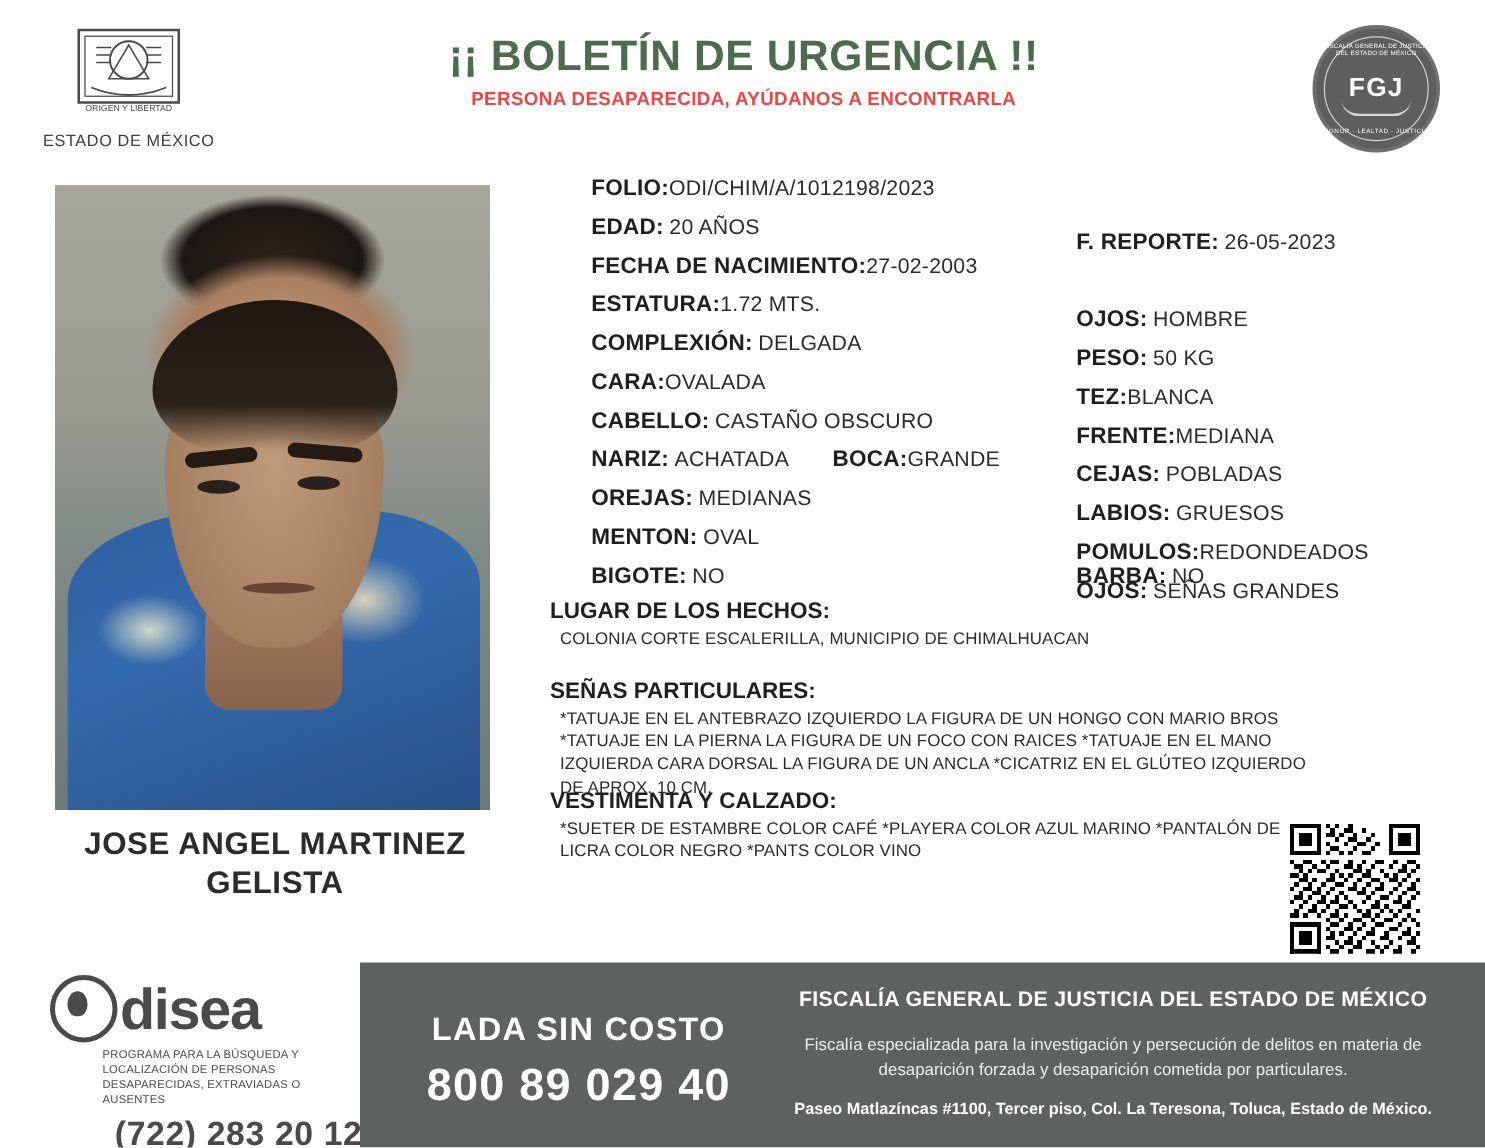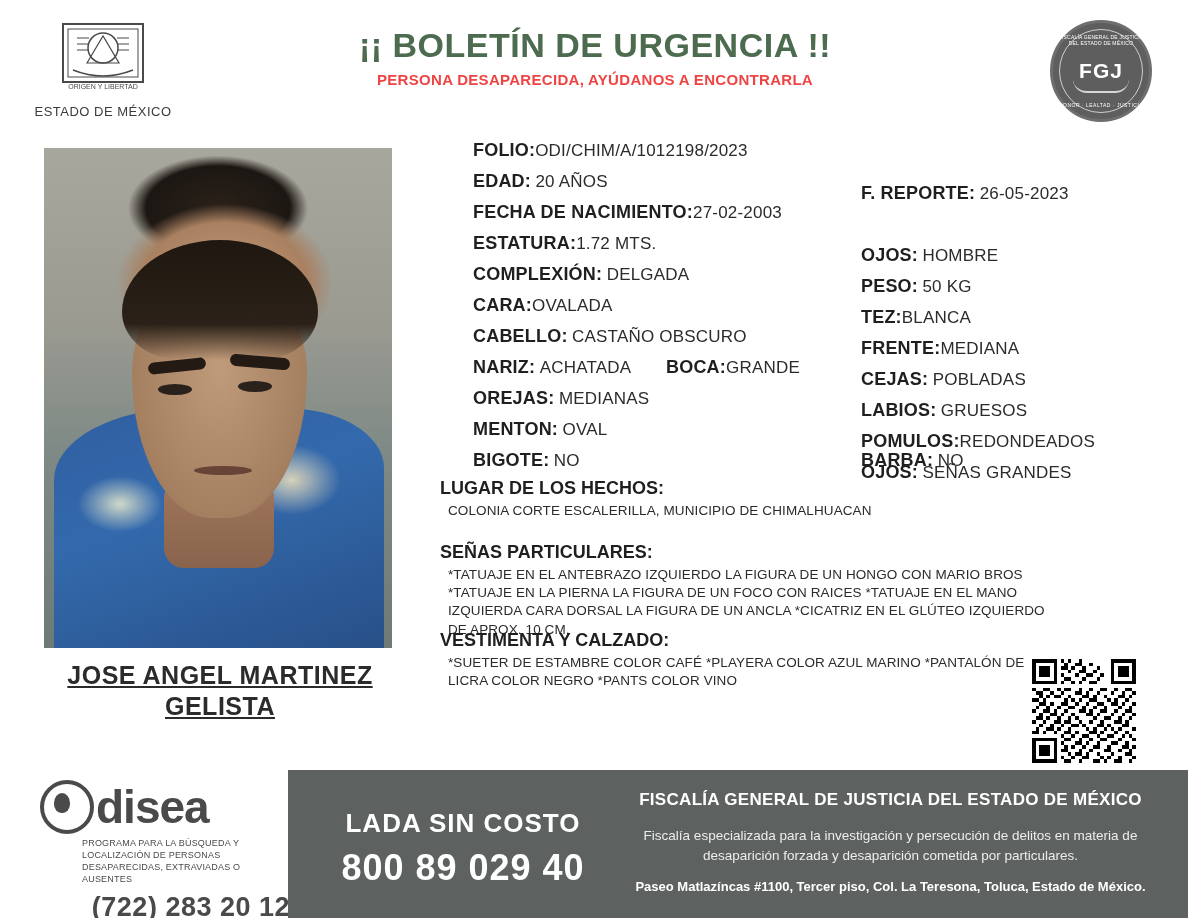--- a/index.html
+++ b/index.html
@@ -193,21 +193,20 @@
   .photo-name {
     position: absolute;
     left: 30px; top: 660px;
     width: 380px;
     text-align: center;
     font-size: 25px;
     font-weight: bold;
     letter-spacing: 0.5px;
     line-height: 1.25;
     color: #2b2b2b;
-    text-decoration: underline;
   }
 
   
   .fields {
     position: absolute;
     left: 440px; top: 140px;
     width: 720px;
   }
   .row {
     position: relative;

